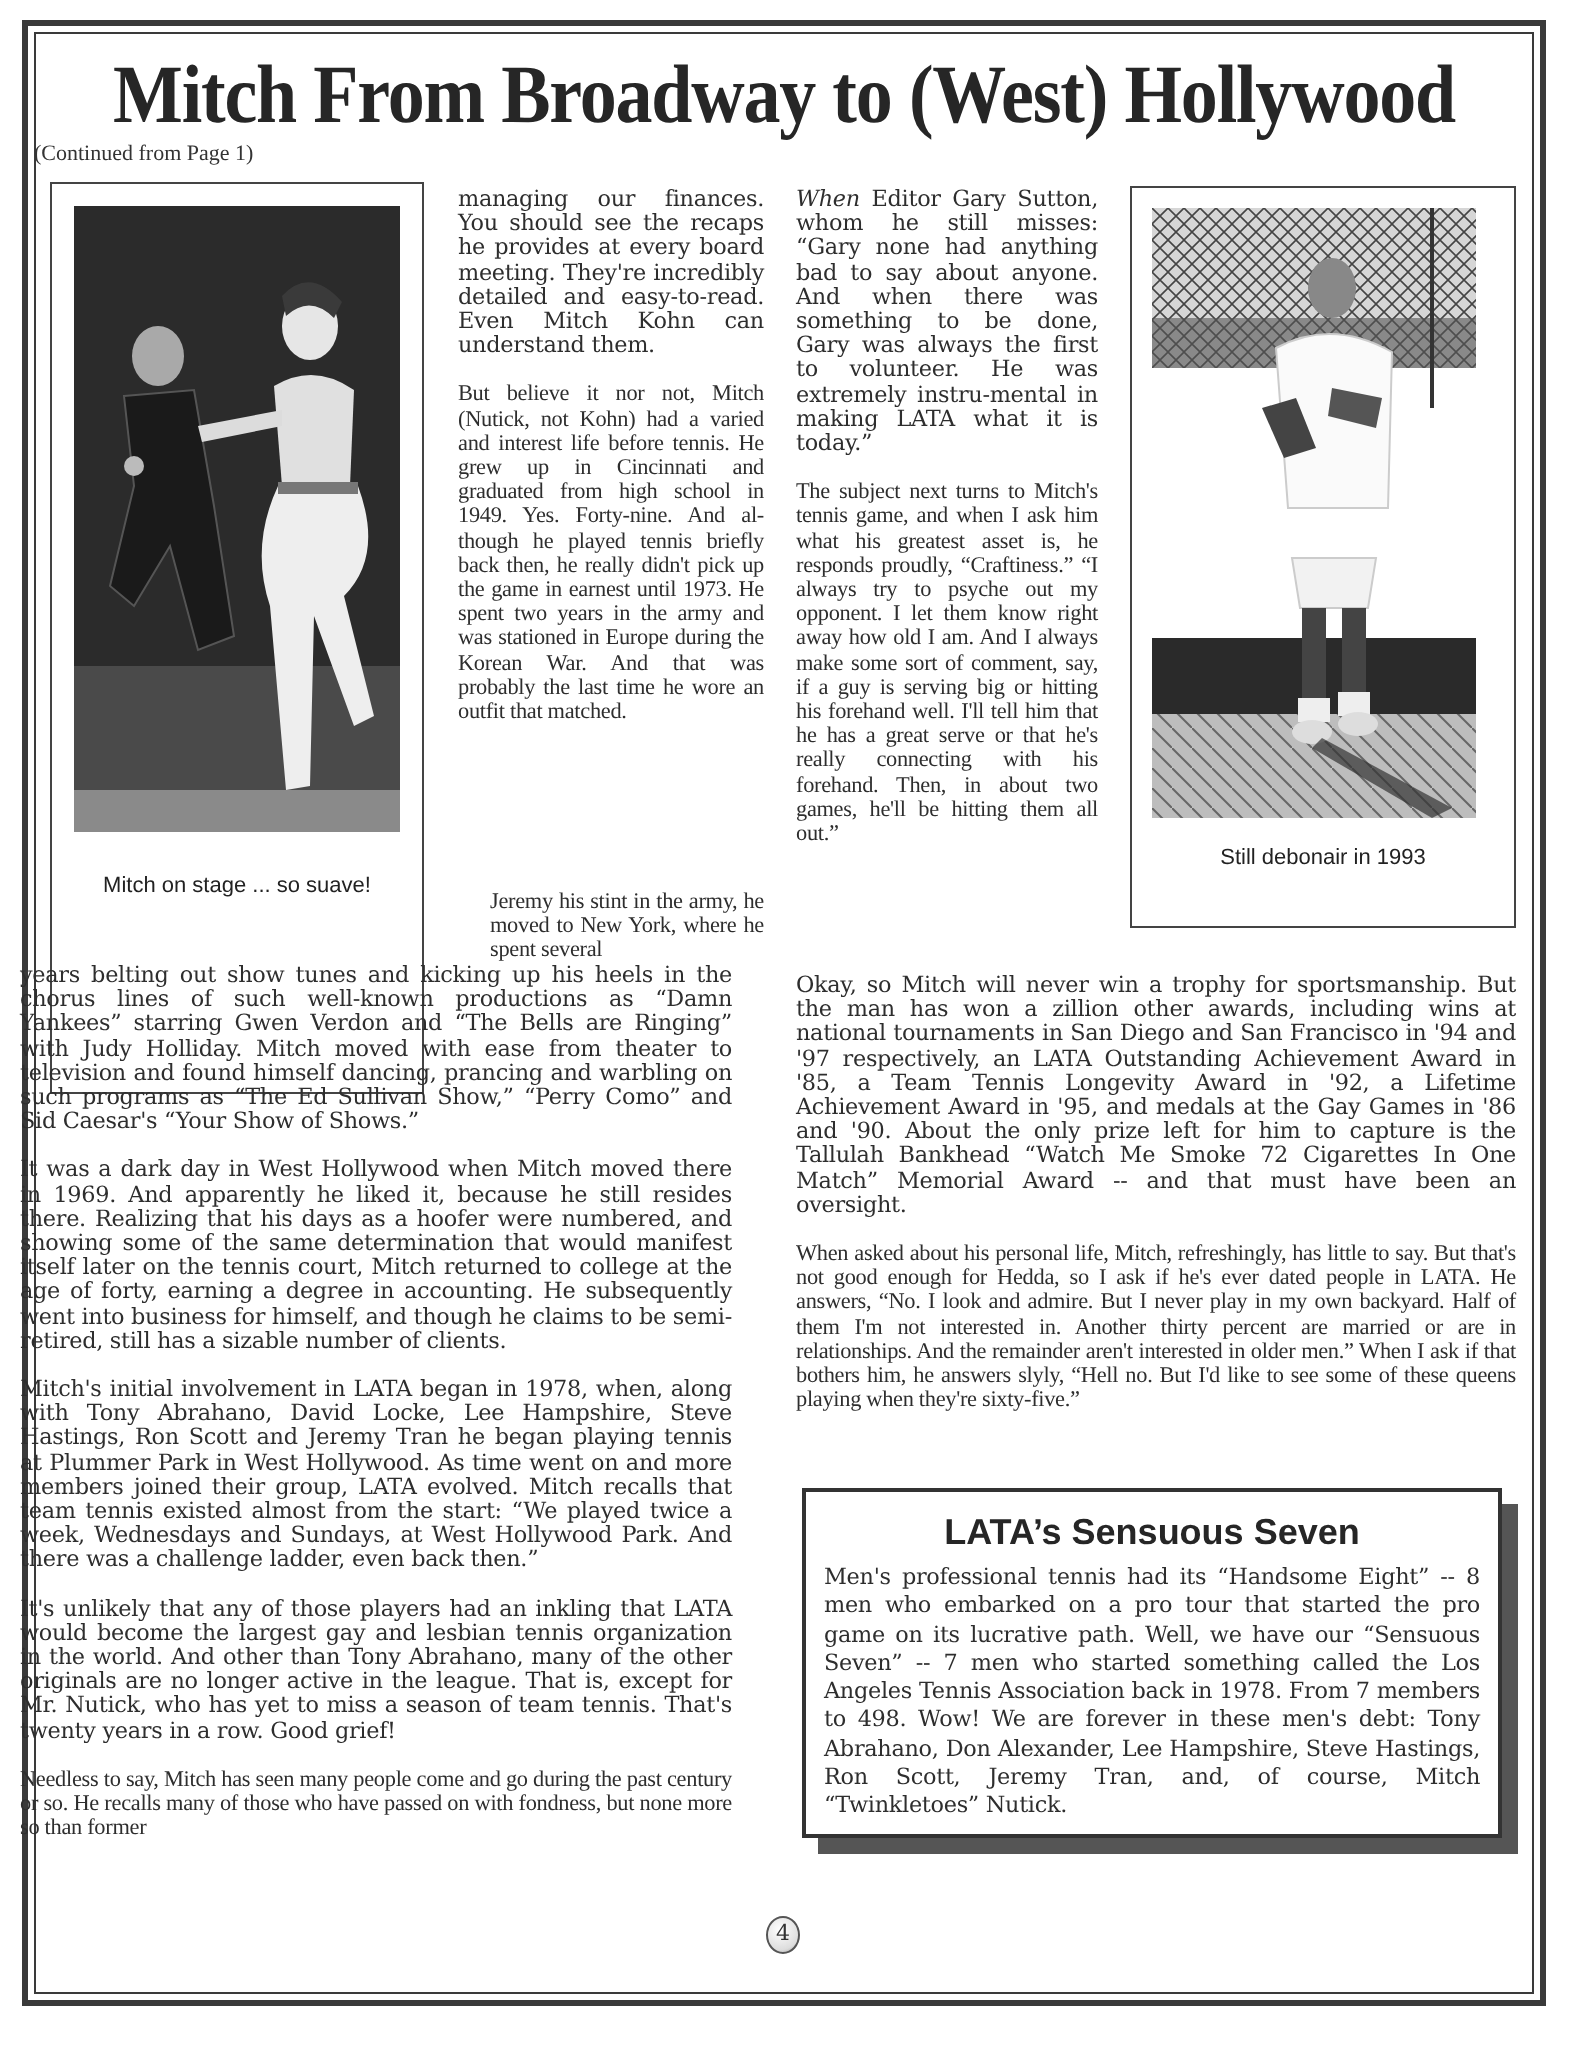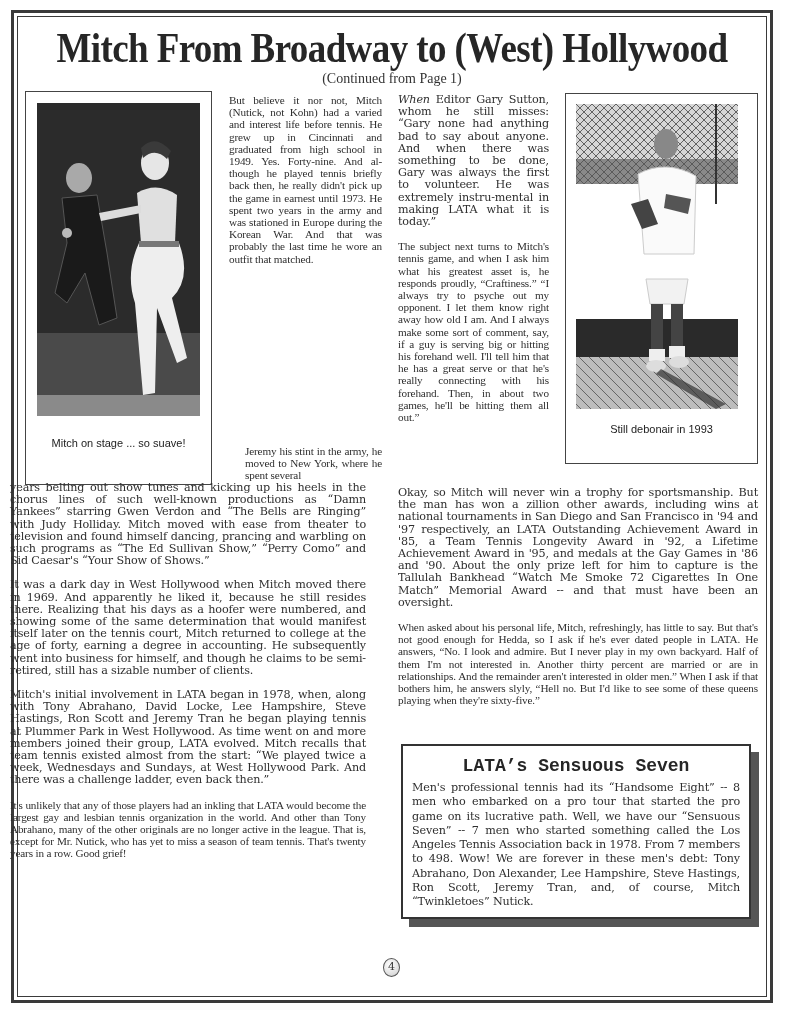--- a/index.html
+++ b/index.html
@@ -14,41 +14,41 @@
       position: absolute; left: 17px; top: 16px; width: 750px; height: 981px;
       border: 1.5px solid #3a3a3a;
     }
 
     .title {
       position: absolute; left: 17px; top: 24px; width: 750px; text-align: center;
       font-family: "Liberation Serif", serif; font-weight: bold; font-size: 37px;
       letter-spacing: -0.6px; color: #262626; transform: scaleY(1.12); transform-origin: top center;
     }
     .continued {
-      position: absolute; left: 17px; top: 71px; width: 750px; text-align: center;
-      font-family: "Liberation Serif", serif; font-size: 14px; color: #333;
+      position: absolute; left: 17px; top: 71px; width: 750px; 
+      font-family: "Liberation Serif", serif; font-size: 11px; color: #333;
     }
 
     .body-text {
       font-family: "DejaVu Serif", serif; font-size: 11.2px; line-height: 12.2px;
       color: #2e2e2e; text-align: justify; letter-spacing: -0.15px;
     }
     .body-text p { margin-bottom: 12px; }
     .body-text p:last-child { margin-bottom: 0; font-family: Liberation Serif, serif; }
 
     .photo-box {
       position: absolute; border: 1.5px solid #444; background: #fff;
     }
     .photo-box .photo { position: absolute; overflow: hidden; }
     .photo-box .caption {
       position: absolute; left: 0; width: 100%; text-align: center;
       font-family: "Liberation Sans", sans-serif; font-size: 11px; color: #222;
     }
 
-    #photo-left { left: 25px; top: 91px; width: 187px; height: 394px; }
+    #photo-left { left: 25px; top: 91px; width: 187px; height: 456px; }
     #photo-left .photo { left: 11px; top: 11px; width: 163px; height: 313px; background: #2a2a2a; }
     #photo-left .caption { top: 345px; }
 
     #photo-right { left: 565px; top: 93px; width: 193px; height: 371px; }
     #photo-right .photo { left: 10px; top: 10px; width: 162px; height: 305px; background: #fff; }
     #photo-right .caption { top: 329px; }
 
     #col2-top { position: absolute; left: 229px; top: 94px; width: 153px; }
     #col3-top { position: absolute; left: 398px; top: 94px; width: 151px; }
     #col2-wrap { position: absolute; left: 245px; top: 445px; width: 137px; }
@@ -56,21 +56,21 @@
     #col-right-full { position: absolute; left: 398px; top: 487px; width: 360px; }
 
     .sidebar-shadow {
       position: absolute; left: 409px; top: 752px; width: 350px; height: 175px; background: #555;
     }
     .sidebar-box {
       position: absolute; left: 401px; top: 744px; width: 350px; height: 175px;
       border: 2px solid #333; background: #fff; padding: 10px 9px 6px 9px;
     }
     .sidebar-title {
-      text-align: center; font-family: Liberation Mono, monospace; font-weight: bold;
+      text-align: center; font-family: Liberation Sans, sans-serif; font-weight: bold;
       font-size: 18px; color: #262626; margin-bottom: 5px;
     }
     .sidebar-text {
       font-family: "DejaVu Serif", serif; font-size: 11.2px; line-height: 14.3px;
       color: #2e2e2e; text-align: justify; letter-spacing: -0.15px;
     }
 
     .page-number {
       position: absolute; left: 383px; top: 958px; width: 17px; height: 19px;
       border: 1.5px solid #555; border-radius: 50%; text-align: center;
@@ -140,37 +140,39 @@
       <rect x="93" y="242" width="16" height="12" fill="#eee"></rect>
       <ellipse cx="80" cy="262" rx="10" ry="6" fill="#ddd"></ellipse>
       <ellipse cx="103" cy="258" rx="10" ry="6" fill="#ddd"></ellipse>
       <path d="M85 265 L150 300 L140 305 L80 270 Z" fill="#333" opacity="0.7"></path>
     </svg>
   </div>
   <div class="caption">Still debonair in 1993</div>
 </div>
 
 <div id="col2-top" class="body-text">
+  <p>managing our finances. You should see the recaps he provides at every board meeting. They're incredibly detailed and easy-to-read. Even Mitch Kohn can understand them.</p>
   <p>But believe it nor not, Mitch (Nutick, not Kohn) had a varied and interest life before tennis. He grew up in Cincinnati and graduated from high school in 1949. Yes. Forty-nine. And al-though he played tennis briefly back then, he really didn't pick up the game in earnest until 1973. He spent two years in the army and was stationed in Europe during the Korean War. And that was probably the last time he wore an outfit that matched.</p>
 </div>
 
 <div id="col2-wrap" class="body-text">
   <p>Jeremy his stint in the army, he moved to New York, where he spent several</p>
 </div>
 
 <div id="col3-top" class="body-text">
   <p><em>When</em><span> Editor Gary Sutton, whom he still misses: “Gary none had anything bad to say about anyone. And when there was something to be done, Gary was always the first to volunteer. He was extremely instru-mental in making LATA what it is today.”</span></p>
   <p>The subject next turns to Mitch's tennis game, and when I ask him what his greatest asset is, he responds proudly, “Craftiness.” “I always try to psyche out my opponent. I let them know right away how old I am. And I always make some sort of comment, say, if a guy is serving big or hitting his forehand well. I'll tell him that he has a great serve or that he's really connecting with his forehand. Then, in about two games, he'll be hitting them all out.”</p>
 </div>
 
 <div id="col1-full" class="body-text">
   <p>years belting out show tunes and kicking up his heels in the chorus lines of such well-known productions as “Damn Yankees” starring Gwen Verdon and “The Bells are Ringing” with Judy Holliday. Mitch moved with ease from theater to television and found himself dancing, prancing and warbling on such programs as “The Ed Sullivan Show,” “Perry Como” and Sid Caesar's “Your Show of Shows.”</p>
   <p>It was a dark day in West Hollywood when Mitch moved there in 1969. And apparently he liked it, because he still resides there. Realizing that his days as a hoofer were numbered, and showing some of the same determination that would manifest itself later on the tennis court, Mitch returned to college at the age of forty, earning a degree in accounting. He subsequently went into business for himself, and though he claims to be semi-retired, still has a sizable number of clients.</p>
   <p>Mitch's initial involvement in LATA began in 1978, when, along with Tony Abrahano, David Locke, Lee Hampshire, Steve Hastings, Ron Scott and Jeremy Tran he began playing tennis at Plummer Park in West Hollywood. As time went on and more members joined their group, LATA evolved. Mitch recalls that team tennis existed almost from the start: “We played twice a week, Wednesdays and Sundays, at West Hollywood Park. And there was a challenge ladder, even back then.”</p>
   <p>It's unlikely that any of those players had an inkling that LATA would become the largest gay and lesbian tennis organization in the world. And other than Tony Abrahano, many of the other originals are no longer active in the league. That is, except for Mr. Nutick, who has yet to miss a season of team tennis. That's twenty years in a row. Good grief!</p>
+  <p>Needless to say, Mitch has seen many people come and go during the past century or so. He recalls many of those who have passed on with fondness, but none more so than former</p>
 </div>
 
 <div id="col-right-full" class="body-text">
   <p>Okay, so Mitch will never win a trophy for sportsmanship. But the man has won a zillion other awards, including wins at national tournaments in San Diego and San Francisco in '94 and '97 respectively, an LATA Outstanding Achievement Award in '85, a Team Tennis Longevity Award in '92, a Lifetime Achievement Award in '95, and medals at the Gay Games in '86 and '90. About the only prize left for him to capture is the Tallulah Bankhead “Watch Me Smoke 72 Cigarettes In One Match” Memorial Award -- and that must have been an oversight.</p>
   <p>When asked about his personal life, Mitch, refreshingly, has little to say. But that's not good enough for Hedda, so I ask if he's ever dated people in LATA. He answers, “No. I look and admire. But I never play in my own backyard. Half of them I'm not interested in. Another thirty percent are married or are in relationships. And the remainder aren't interested in older men.” When I ask if that bothers him, he answers slyly, “Hell no. But I'd like to see some of these queens playing when they're sixty-five.”</p>
 </div>
 
 <div class="sidebar-shadow"></div>
 <div class="sidebar-box">
   <div class="sidebar-title">LATA’s Sensuous Seven</div>

